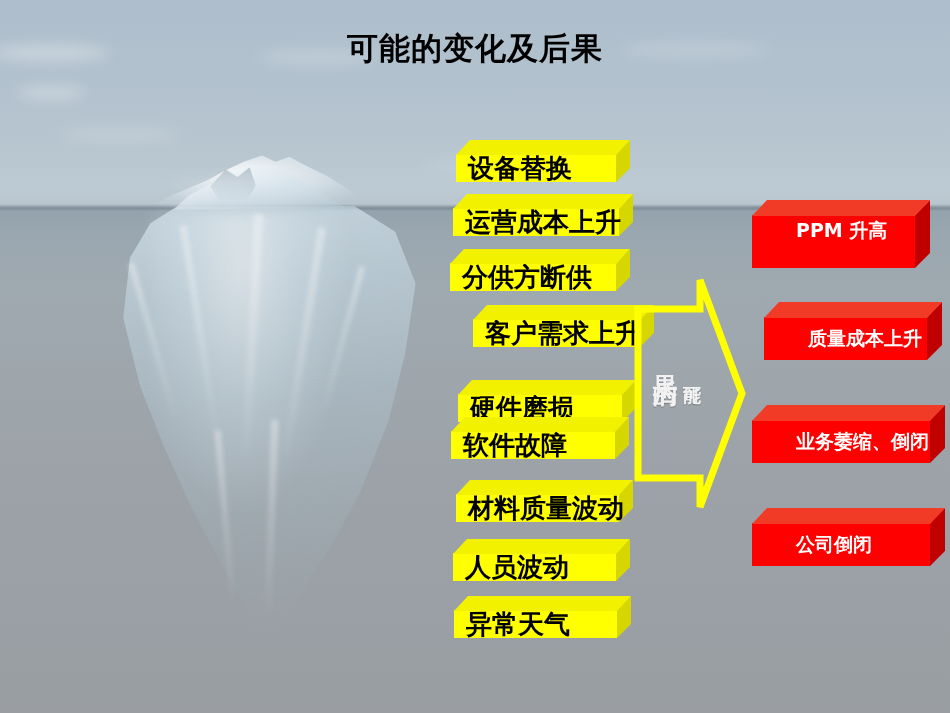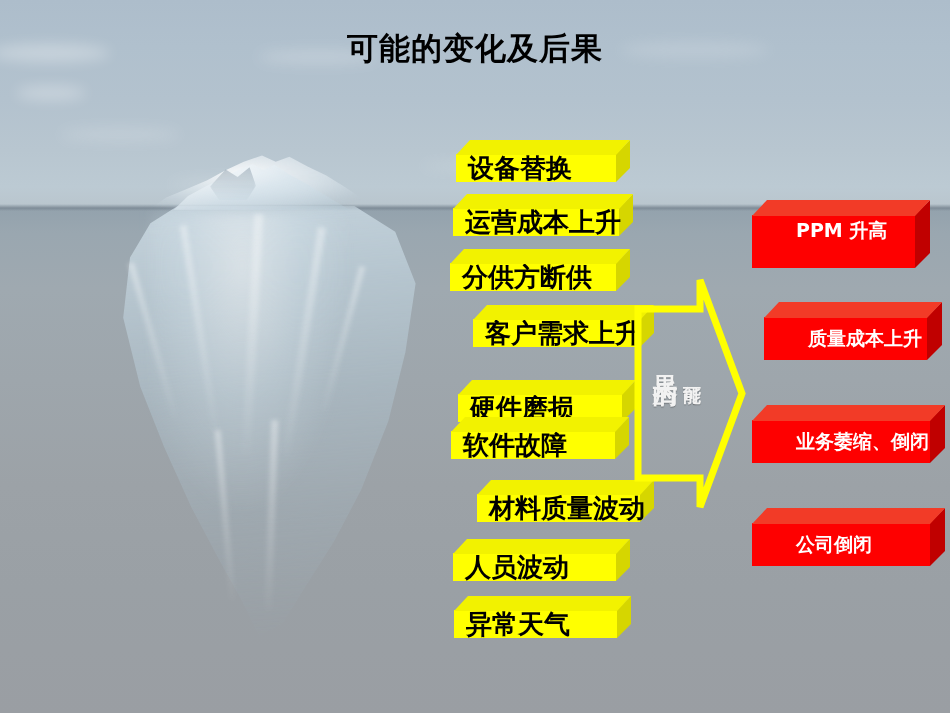--- a/index.html
+++ b/index.html
@@ -285,21 +285,21 @@
         </div>
         <div class="topface"></div>
       </div>
       <div class="box3d yellow" style="left: 451px; top: 417px; width: 164px; height: 42px;">
         <div class="side"></div>
         <div class="face">
           <span>软件故障</span>
         </div>
         <div class="topface"></div>
       </div>
-      <div class="box3d yellow" style="left: 477px; top: 480px; width: 163px; height: 42px;">
+      <div class="box3d yellow" style="left: 456px; top: 480px; width: 163px; height: 42px;">
         <div class="side"></div>
         <div class="face">
           <span>材料质量波动</span>
         </div>
         <div class="topface"></div>
       </div>
       <div class="box3d yellow" style="left: 453px; top: 539px; width: 163px; height: 42px;">
         <div class="side"></div>
         <div class="face">
           <span>人员波动</span>

